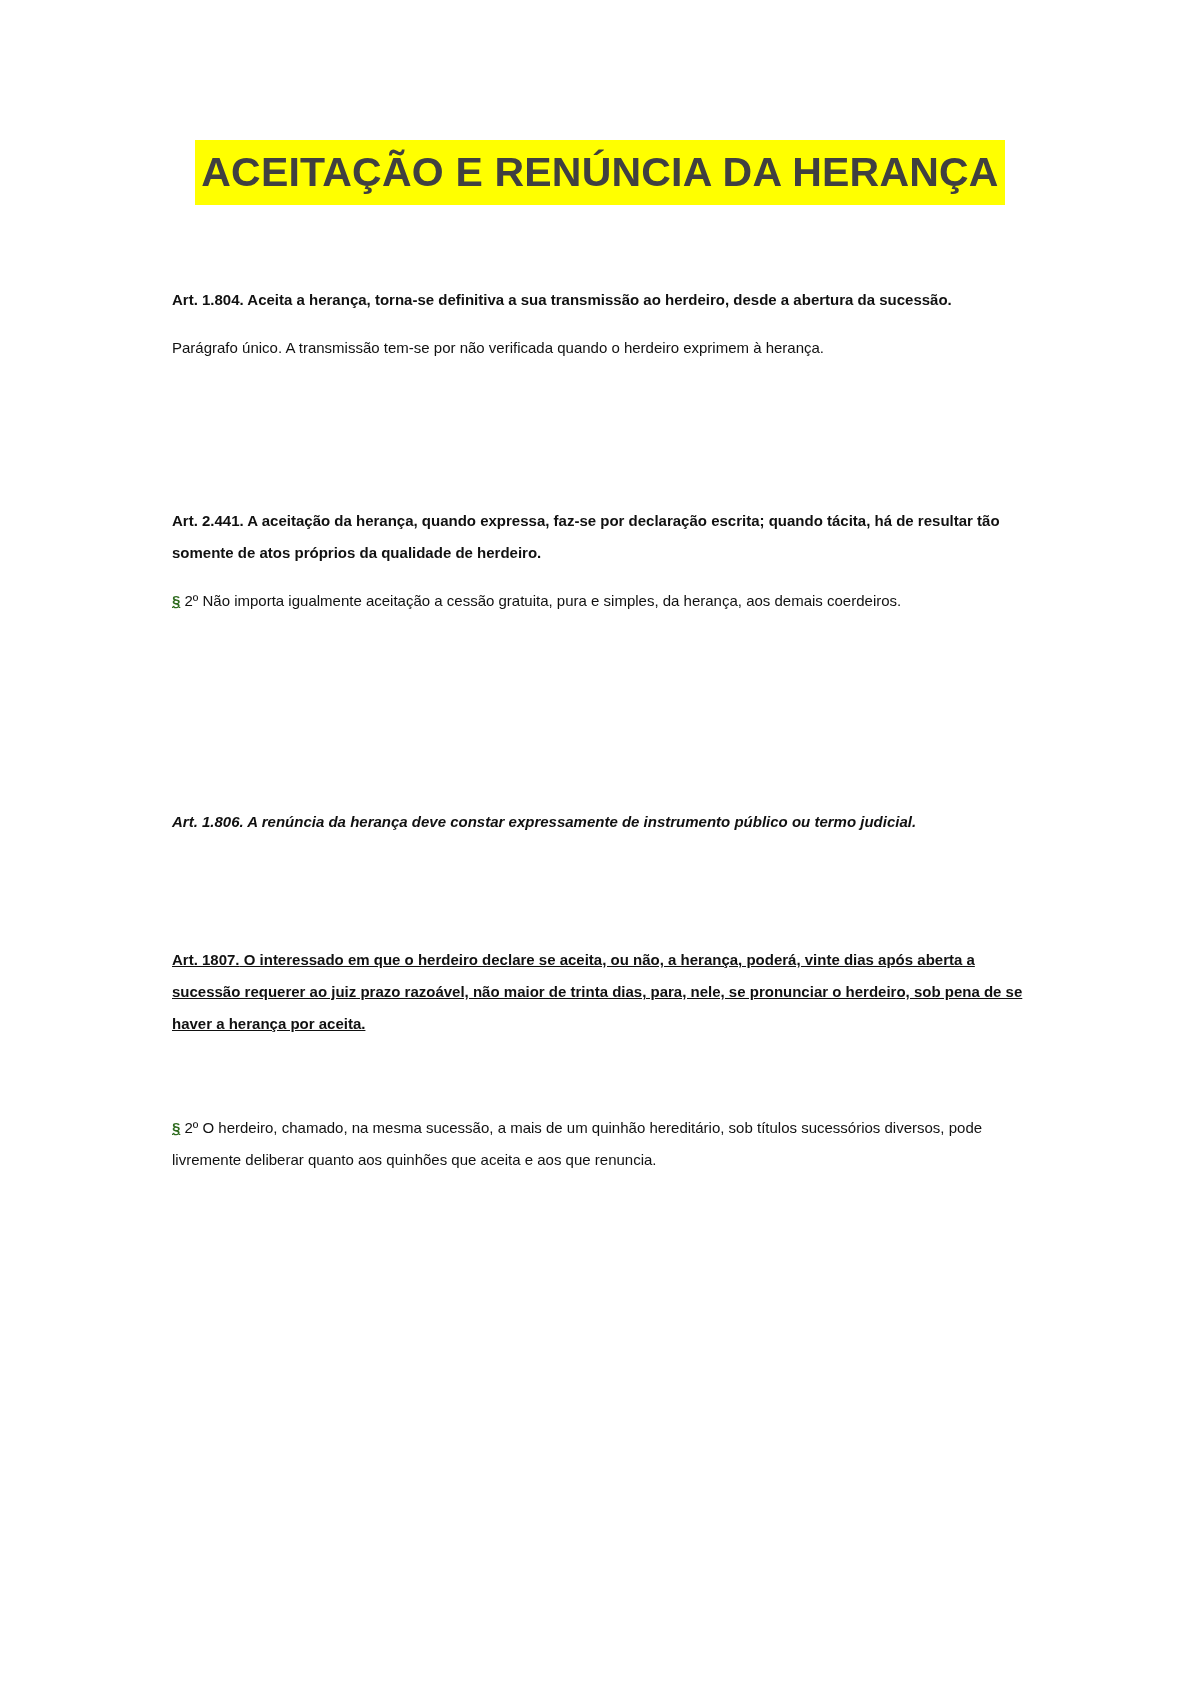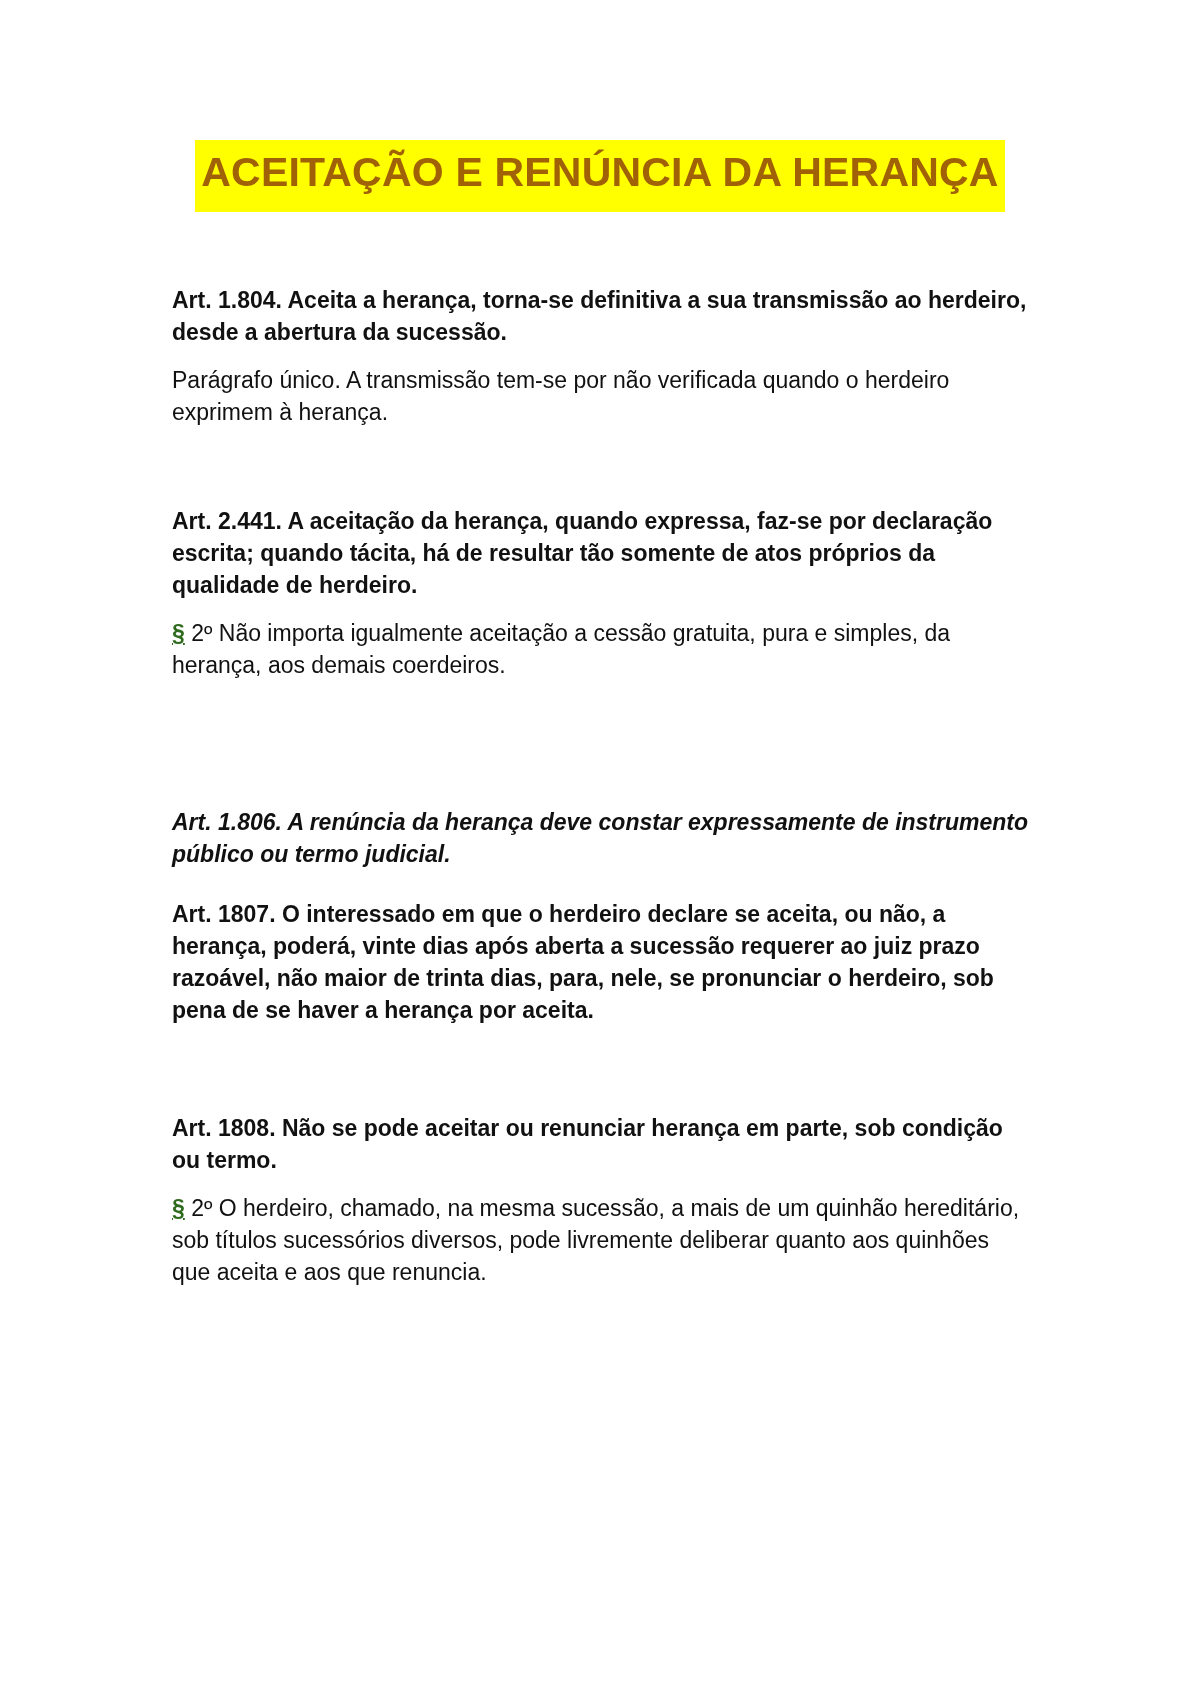--- a/index.html
+++ b/index.html
@@ -4,25 +4,25 @@
   <style>
     html, body { margin: 0; padding: 0; background: #ffffff; }
     body {
       width: 1200px; height: 1698px; position: relative; overflow: hidden;
       font-family: "Liberation Sans", "DejaVu Sans", sans-serif;
       color: #111111;
     }
     .page { position: absolute; left: 0; top: 0; width: 1200px; height: 1698px; }
     .title-wrap { position: absolute; left: 0; top: 140px; width: 1200px; text-align: center; }
     .title {
-      display: inline-block; background: #ffff00; color: #a16207;
+      display: inline-block; background: #ffff00; color: #404040;
       font-weight: bold; font-size: 41px; line-height: 56px;
-      padding: 4px 6px 12px 6px; letter-spacing: 0.2px;
+      padding: 4px 6px 5px 6px; letter-spacing: 0.2px;
     }
-    .block { position: absolute; left: 172px; width: 860px; font-size: 23px; line-height: 32px; }
+    .block { position: absolute; left: 172px; width: 860px; font-size: 15px; line-height: 32px; }
     .p { margin: 0 0 16px 0; }
     .bold { font-weight: bold; }
     .sec { font-weight: bold; text-decoration: underline; }
     .sec.dark { color: #1a2a10; }
     .sec.green { color: #2e6b1e; }
   </style>
 </head>
 <body>
 
 <div class="page">
@@ -38,23 +38,22 @@
 
   <div class="block" style="top:505px;">
     <p class="p bold"><span>Art. 2.441.</span><span> A aceitação da herança, quando expressa, faz-se por declaração escrita; quando tácita, há de resultar tão somente de atos próprios da qualidade de herdeiro.</span></p>
     <p class="p"><span class="sec green">§</span><span> 2º </span><span>Não importa igualmente aceitação a cessão gratuita, pura e simples, da herança, aos demais coerdeiros.</span></p>
   </div>
 
   <div class="block" style="top:806px;font-style:italic;">
     <p class="p bold"><span>Art. 1.806.</span><span> A renúncia da herança deve constar expressamente de instrumento público ou termo judicial.</span></p>
   </div>
 
-  <div class="block" style="top:898px;">
+  <div class="block" style="top:944px;text-decoration:underline;">
     <p class="p bold"><span>Art. 1807.</span><span> O interessado em que o herdeiro declare se aceita, ou não, a herança, poderá, vinte dias após aberta a sucessão requerer ao juiz prazo razoável, não maior de trinta dias, para, nele, se pronunciar o herdeiro, sob pena de se haver a herança por aceita.</span></p>
   </div>
 
   <div class="block" style="top:1112px;">
-    <p class="p bold"><span>Art. 1808.</span><span> Não se pode aceitar ou renunciar herança em parte, sob condição ou termo.</span></p>
     <p class="p"><span class="sec green">§</span><span> 2º </span><span>O herdeiro, chamado, na mesma sucessão, a mais de um quinhão hereditário, sob títulos sucessórios diversos, pode livremente deliberar quanto aos quinhões que aceita e aos que renuncia.</span></p>
   </div>
 
 
 </div>
 
 </body></html>

